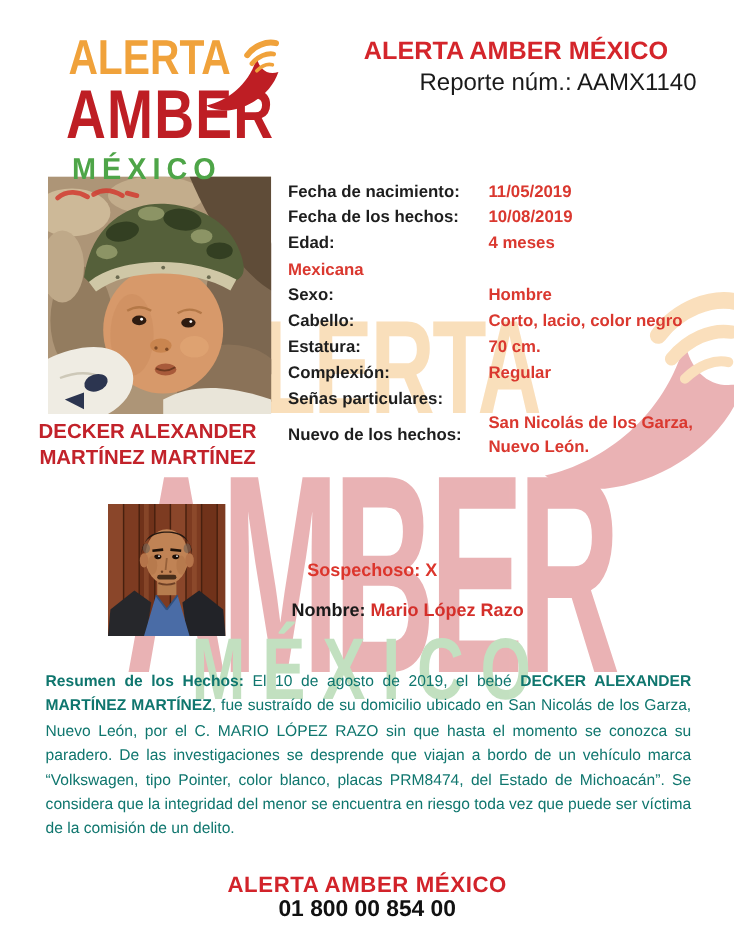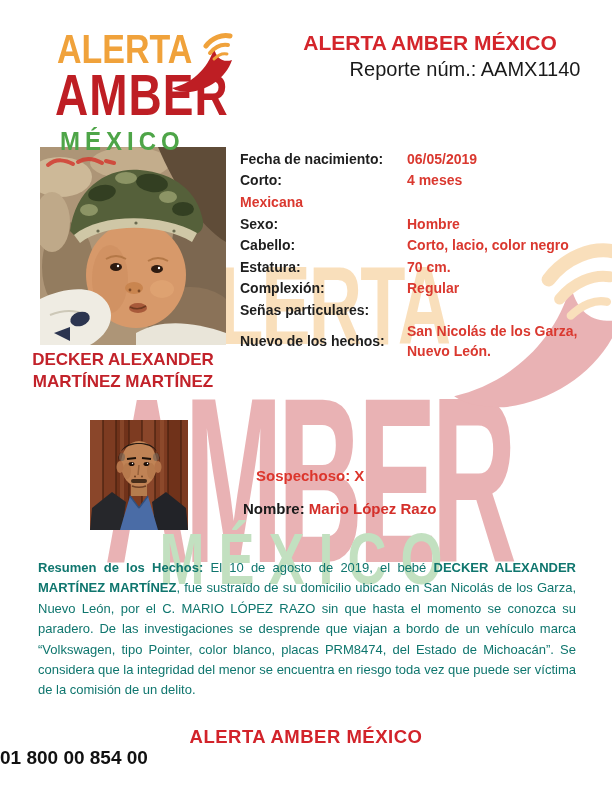--- a/index.html
+++ b/index.html
@@ -56,21 +56,21 @@
   .suspect-name .nvalue{color:#d42f2a;}
 
   
   .summary{position:absolute;left:38px;top:558px;width:538px;font-size:13px;line-height:20.4px;
     text-align:justify;color:#0f766e;z-index:1;}
   .summary .b{font-weight:bold;}
 
   
   .footer-title{position:absolute;left:0;top:726px;width:612px;text-align:center;
     font-size:18.5px;font-weight:bold;color:#d2232a;letter-spacing:0.5px;z-index:1;}
-  .footer-phone{position:absolute;left:0;top:747px;width:612px;
+  .footer-phone{position:absolute;left:0;top:747px;width:612px;text-align:center;
     font-size:19px;font-weight:bold;color:#111111;z-index:1;}
 </style>
 </head>
 <body>
 
 <div class="page">
 
   <div class="watermark" aria-hidden="true">
     <div class="wm-line wm-alerta">ALERTA</div>
     <div class="wm-line wm-amber">AMBER</div>
@@ -147,24 +147,28 @@
     <path d="M10,168 Q30,160 46,168" stroke="#cdc8b8" stroke-width="2" fill="none"></path>
     <ellipse cx="40" cy="172" rx="10" ry="7" fill="#2c3550" transform="rotate(-18 40 172)"></ellipse>
     <path d="M14,186 L30,180 L30,194 Z" fill="#2c3550"></path>
   </svg>
 
   <div class="victim-name">DECKER ALEXANDER MARTÍNEZ MARTÍNEZ</div>
 
   <div class="fields">
       <div class="frow">
         <span class="flabel">Fecha de nacimiento:</span>
-        <span class="fvalue">06/05/2019</span>
-      </div>
-      <div class="frow">
-        <span class="flabel">Corto:</span>
+        <span class="fvalue">11/05/2019</span>
+      </div>
+      <div class="frow">
+        <span class="flabel">Fecha de los hechos:</span>
+        <span class="fvalue">10/08/2019</span>
+      </div>
+      <div class="frow">
+        <span class="flabel">Edad:</span>
         <span class="fvalue">4 meses</span>
       </div>
       <div class="frow">
         <span class="fvalue">Mexicana</span>
       </div>
       <div class="frow">
         <span class="flabel">Sexo:</span>
         <span class="fvalue">Hombre</span>
       </div>
       <div class="frow">

